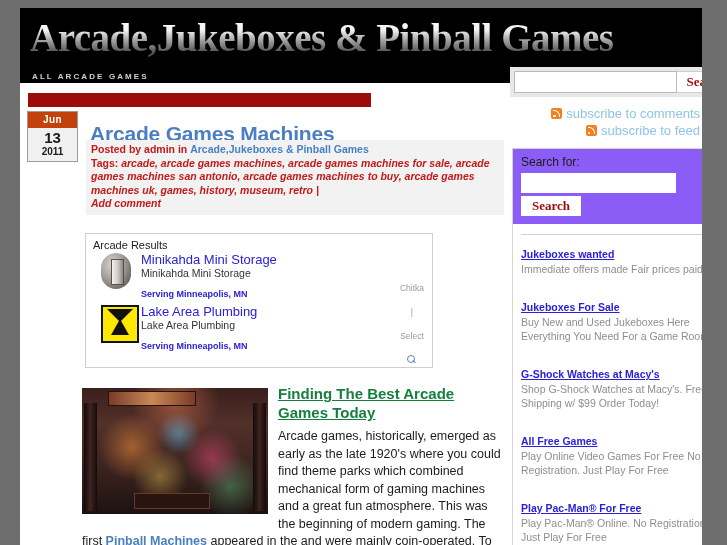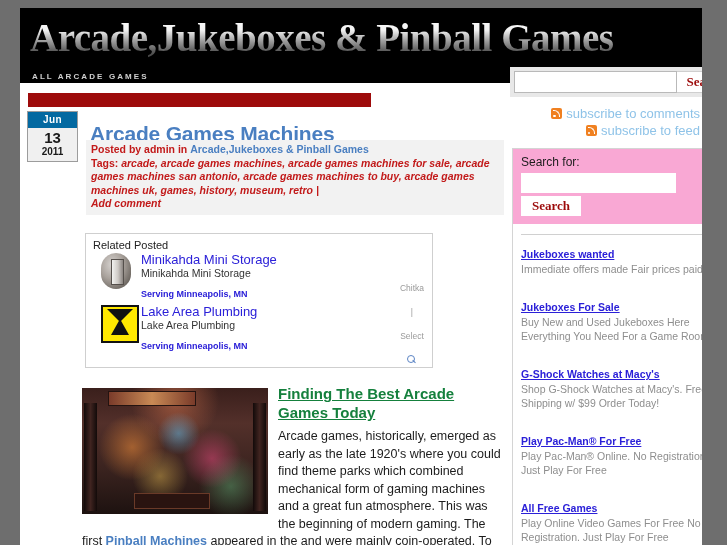--- a/index.html
+++ b/index.html
@@ -164,21 +164,21 @@
     position: absolute;
     left: 7px;
     top: 3px;
     width: 51px;
     border: 1px solid #9c9c9c;
     background: #f0f0f0;
     text-align: center;
     box-sizing: border-box;
   }
   .date-badge .dm {
-    background: #0369a1;
+    background: #c2410c;
     color: #ffffff;
     font-size: 10px;
     font-weight: bold;
     padding: 2px 0 3px 0;
     letter-spacing: 0.4px;
   }
   .date-badge .dd {
     font-size: 15px;
     font-weight: bold;
     color: #1a1a1a;
@@ -418,21 +418,21 @@
     width: 227px;
   }
   .sb-panel {
     width: 217px;
     border: 1px solid #d4d4d4;
     background: #ffffff;
     box-sizing: border-box;
     padding: 0;
   }
   .sb-search-wrap {
-    background: #f9a8d4;
+    background: #8b5cf6;
     padding: 6px 8px 8px 8px;
   }
   .sb-search-label {
     font-size: 12px;
     color: #1c1c1c;
     margin-bottom: 4px;
   }
   .sb-search-input {
     display: block;
     width: 155px;
@@ -532,21 +532,21 @@
         <a class="tag-link">arcade games machines uk</a><span class="tag-link">,</span>
         <a class="tag-link">games</a><span class="tag-link">,</span>
         <a class="tag-link">history</a><span class="tag-link">,</span>
         <a class="tag-link">museum</a><span class="tag-link">,</span>
         <a class="tag-link">retro</a><span class="tag-link">&nbsp;|</span>
       </span><br>
       <a class="tag-link">Add comment</a>
     </div>
 
     <div class="related-box">
-      <div class="related-title">Related Posted</div>
+      <div class="related-title">Arcade Results</div>
 
       <div class="rr-item">
         <div class="rr-thumb">
           <div class="thumb-storage"></div>
         </div>
         <div class="rr-body">
           <a class="rr-head">Minikahda Mini Storage</a>
           <div class="rr-sub">Minikahda Mini Storage</div>
           <div class="rr-serving">Serving Minneapolis, MN</div>
         </div>
@@ -602,25 +602,25 @@
         </div>
         <div class="sb-ad">
           <a class="sb-ad-title">Jukeboxes For Sale</a>
           <div class="sb-ad-desc">Buy New and Used Jukeboxes Here Everything You Need For a Game Room</div>
         </div>
         <div class="sb-ad">
           <a class="sb-ad-title">G-Shock Watches at Macy's</a>
           <div class="sb-ad-desc">Shop G-Shock Watches at Macy's. Free Shipping w/ $99 Order Today!</div>
         </div>
         <div class="sb-ad">
+          <a class="sb-ad-title">All Free Games</a>
+          <div class="sb-ad-desc">Play Online Video Games For Free No Registration. Just Play For Free</div>
+        </div>
+        <div class="sb-ad">
           <a class="sb-ad-title">Play Pac-Man® For Free</a>
           <div class="sb-ad-desc">Play Pac-Man® Online. No Registration. Just Play For Free</div>
         </div>
-        <div class="sb-ad">
-          <a class="sb-ad-title">All Free Games</a>
-          <div class="sb-ad-desc">Play Online Video Games For Free No Registration. Just Play For Free</div>
-        </div>
       </div>
 
     </div>
   </div>
 
 </div>
 
 </body></html>

